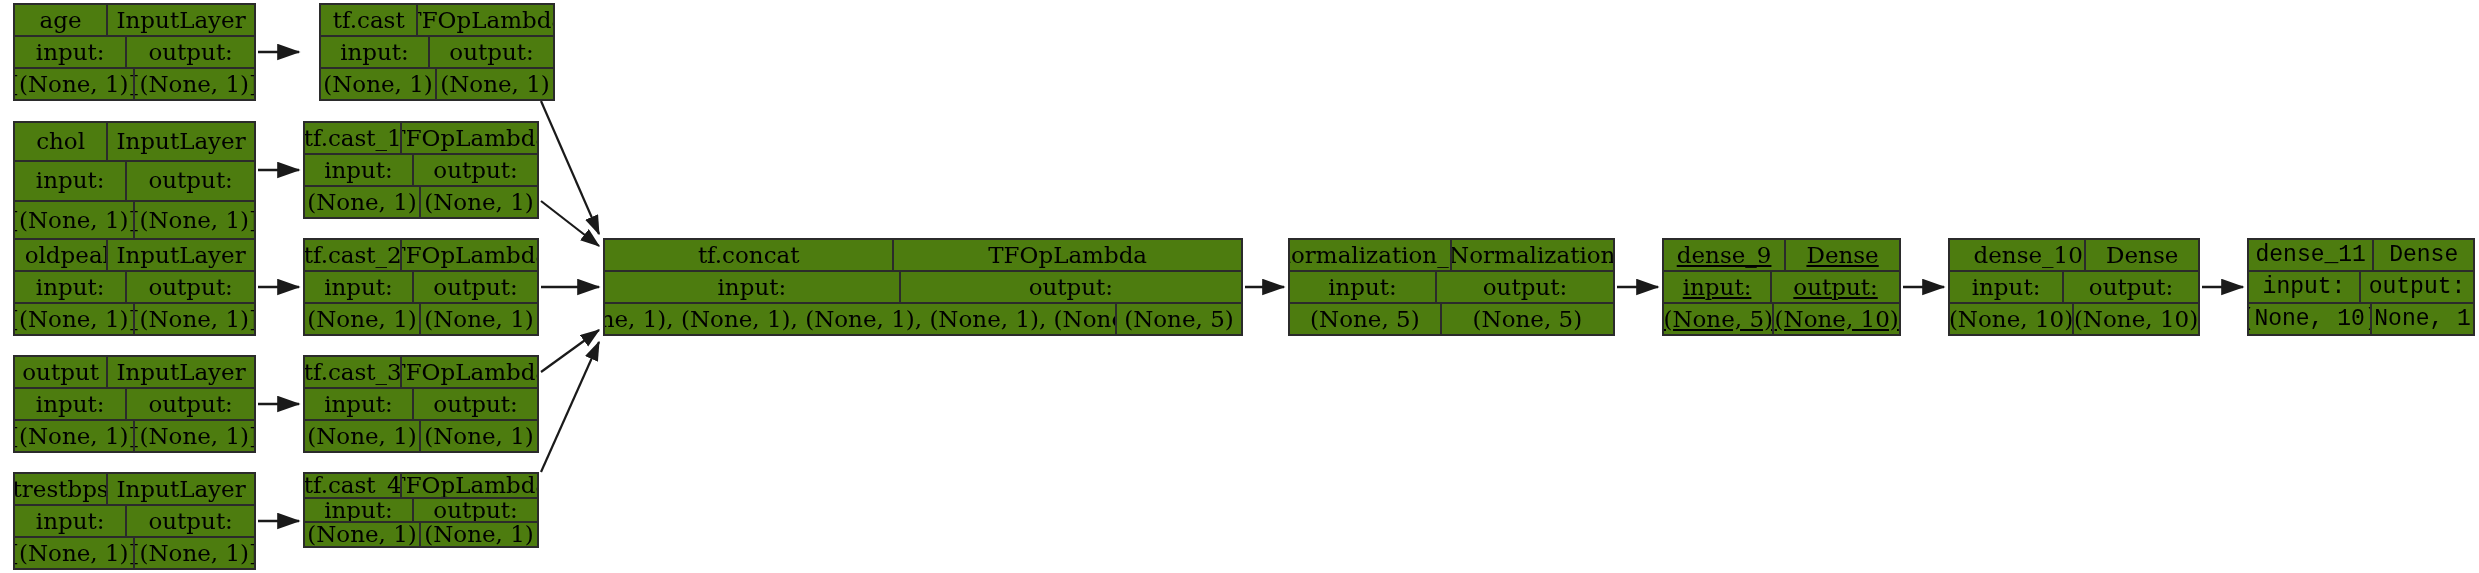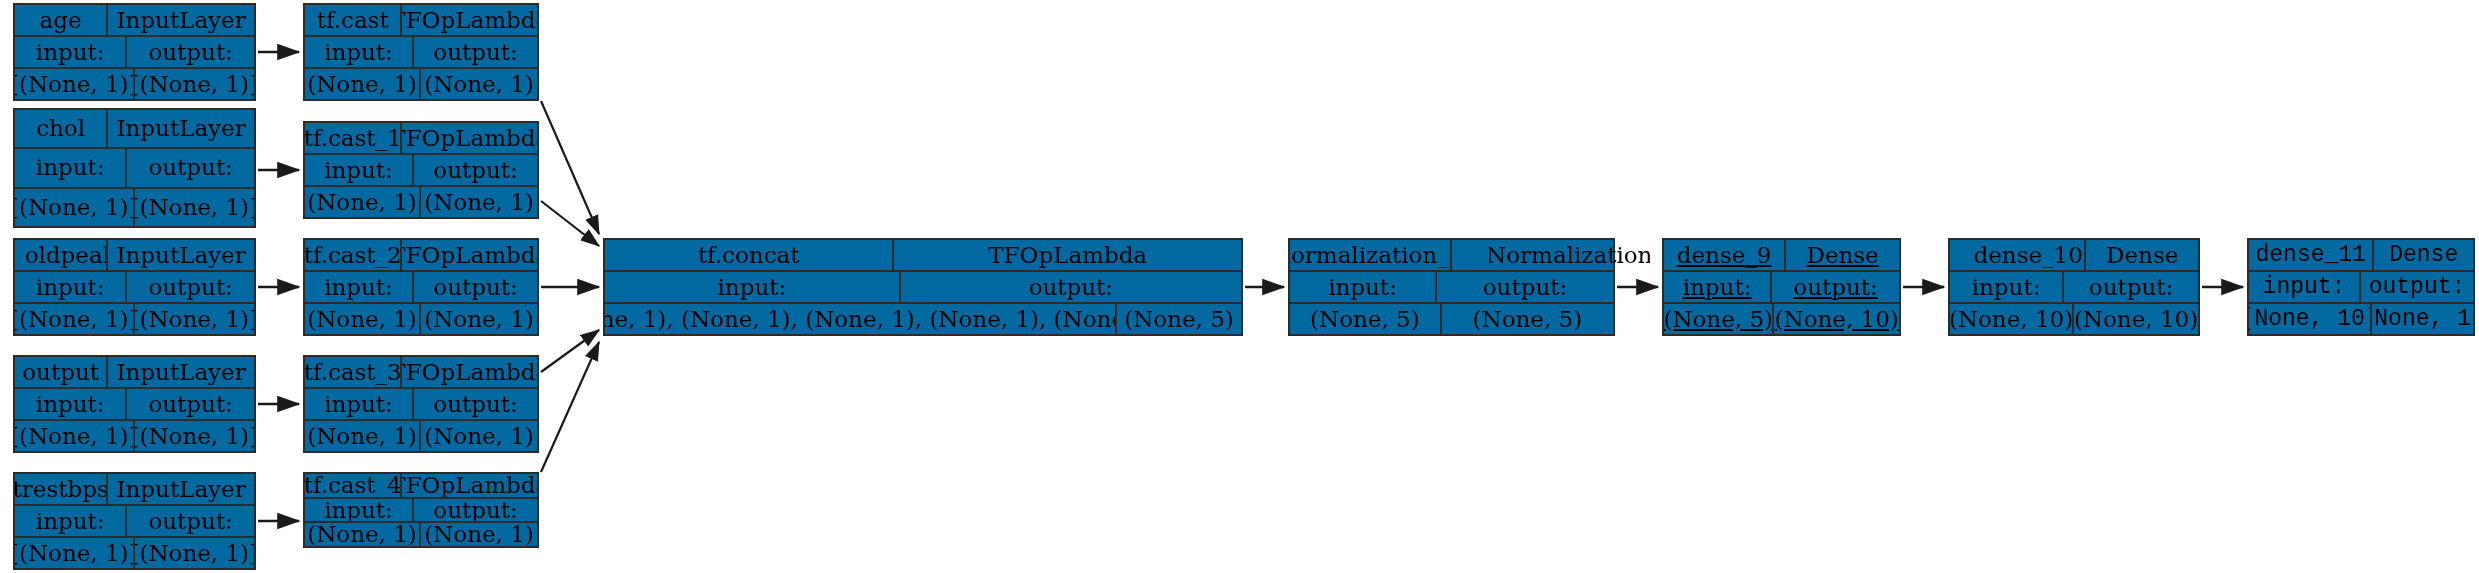--- a/index.html
+++ b/index.html
@@ -16,21 +16,21 @@
     width: 2479px;
     height: 573px;
     background: #ffffff;
     overflow: hidden;
   }
   
   .node {
     position: absolute;
     box-sizing: border-box;
     border: 2px solid #2b2b2b;
-    background: #0369a1;
+    background: #4d7c0f;
     display: flex;
     flex-direction: column;
     z-index: 3;
   }
   .node .row {
     display: flex;
     flex: 1 1 0;
     min-height: 0;
     border-bottom: 2px solid #2b2b2b;
   }
@@ -100,21 +100,21 @@
         </div>
         <div class="row">
           <div class="cell" style="flex: 0 0 47%;">input:</div>
           <div class="cell" style="flex: 0 0 53%;">output:</div>
         </div>
         <div class="row">
           <div class="cell" style="flex: 0 0 50%;">[(None, 1)]</div>
           <div class="cell" style="flex: 0 0 50%;">[(None, 1)]</div>
         </div>
       </div>
-      <div class="node" style="left: 13px; top: 108px; width: 243px; height: 120px;">
+      <div class="node" style="left: 13px; top: 121px; width: 243px; height: 120px;">
         <div class="row">
           <div class="cell" style="flex: 0 0 39%;">chol</div>
           <div class="cell" style="flex: 0 0 61%;">InputLayer</div>
         </div>
         <div class="row">
           <div class="cell" style="flex: 0 0 47%;">input:</div>
           <div class="cell" style="flex: 0 0 53%;">output:</div>
         </div>
         <div class="row">
           <div class="cell" style="flex: 0 0 50%;">[(None, 1)]</div>
@@ -156,21 +156,21 @@
         </div>
         <div class="row">
           <div class="cell" style="flex: 0 0 47%;">input:</div>
           <div class="cell" style="flex: 0 0 53%;">output:</div>
         </div>
         <div class="row">
           <div class="cell" style="flex: 0 0 50%;">[(None, 1)]</div>
           <div class="cell" style="flex: 0 0 50%;">[(None, 1)]</div>
         </div>
       </div>
-      <div class="node" style="left: 303px; top: 3px; width: 236px; height: 98px;">
+      <div class="node" style="left: 319px; top: 3px; width: 236px; height: 98px;">
         <div class="row">
           <div class="cell" style="flex: 0 0 42%;">tf.cast</div>
           <div class="cell" style="flex: 0 0 58%;">TFOpLambda</div>
         </div>
         <div class="row">
           <div class="cell" style="flex: 0 0 47%;">input:</div>
           <div class="cell" style="flex: 0 0 53%;">output:</div>
         </div>
         <div class="row">
           <div class="cell" style="flex: 0 0 50%;">(None, 1)</div>
@@ -243,21 +243,21 @@
           <div class="cell" style="flex: 0 0 53.5%;">output:</div>
         </div>
         <div class="row">
           <div class="cell" style="flex: 0 0 80.5%;">[(None, 1), (None, 1), (None, 1), (None, 1), (None, 1)]</div>
           <div class="cell" style="flex: 0 0 19.5%;">(None, 5)</div>
         </div>
       </div>
       <div class="node" style="left: 1288px; top: 238px; width: 327px; height: 98px;">
         <div class="row">
           <div class="cell" style="flex: 0 0 50%;">normalization_2</div>
-          <div class="cell" style="flex: 0 0 50%; margin-left: 37px;">Normalization</div>
+          <div class="cell" style="flex: 0 0 50%;">Normalization</div>
         </div>
         <div class="row">
           <div class="cell" style="flex: 0 0 45.5%;">input:</div>
           <div class="cell" style="flex: 0 0 54.5%;">output:</div>
         </div>
         <div class="row">
           <div class="cell" style="flex: 0 0 47%;">(None, 5)</div>
           <div class="cell" style="flex: 0 0 53%;">(None, 5)</div>
         </div>
       </div>

